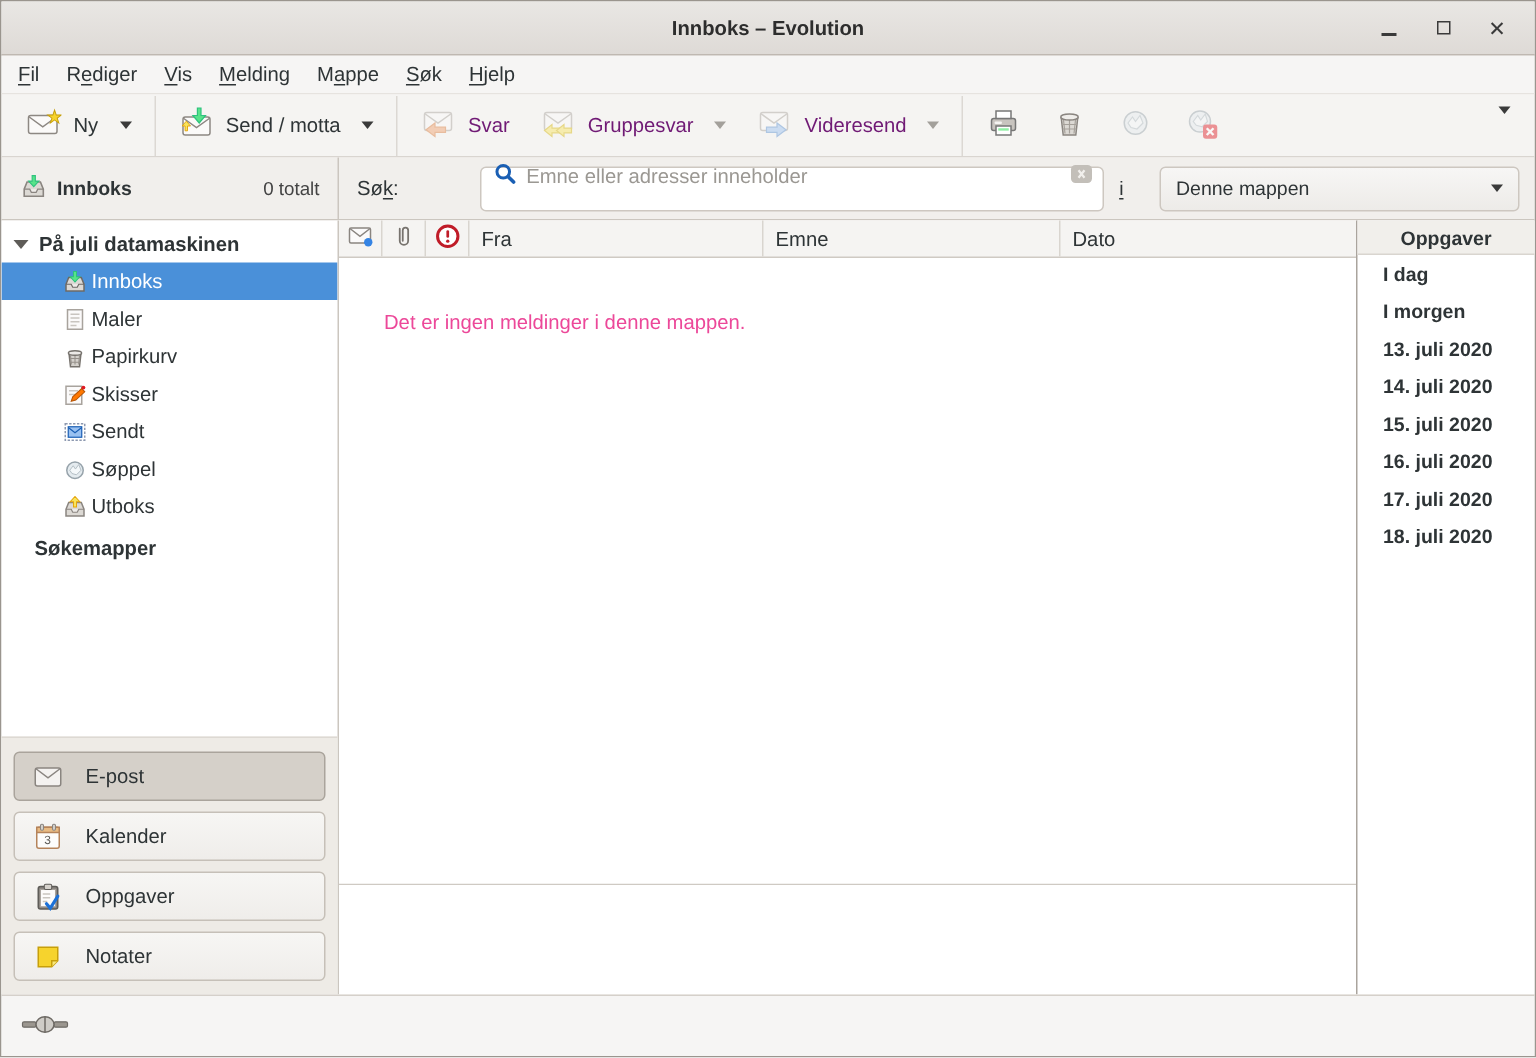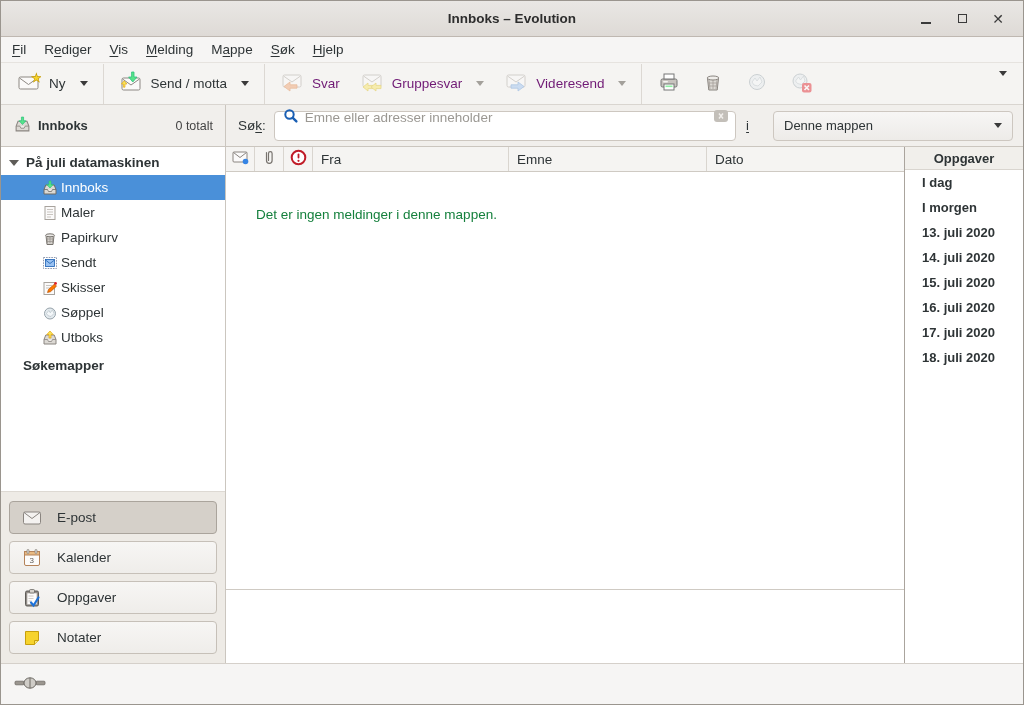--- a/index.html
+++ b/index.html
@@ -37,21 +37,21 @@
 
   
   .searchrow { height:42px; flex:0 0 42px; background:#f1efec; border-bottom:1px solid #cbc6bf; display:flex; align-items:stretch; }
   .folderinfo { width:225px; flex:0 0 225px; border-right:1px solid #cbc6bf; display:flex; align-items:center; padding:0 12px 0 13px; gap:7px; }
   .folderinfo .fname { font-weight:bold; }
   .folderinfo .fcount { margin-left:auto; font-size:12.5px; color:#444; }
   .searcharea { flex:1; display:flex; align-items:center; padding:0 8px 0 12px; gap:8px; }
   .search-label { font-size:13.5px; }
   .search-label u, .scope-label u { text-decoration:underline; text-underline-offset:2px; }
   .search-entry { flex:1; max-width:482px; height:30px; background:#fff; border:1px solid #cdc7c0; border-radius:4px;
-                  display:flex; align-items:center; padding:0 6px 16px 8px; gap:6px; }
+                  display:flex; align-items:center; padding:0 6px 16px 8px; gap:6px;margin-left:46px; }
   .search-entry input { flex:1; border:none; outline:none; font-family:inherit; font-size:13.5px; color:#2e3436; background:transparent; }
   .search-entry input::placeholder { color:#9b9893; }
   .scope-label { margin-left:2px; }
   .scope-combo { width:240px; height:30px; background:linear-gradient(#f7f6f5,#edebe8); border:1px solid #cdc7c0; border-radius:4px;
                  display:flex; align-items:center; padding:0 10px; margin-right:2px;margin-left:16px; }
   .scope-combo .tarrow { margin-left:auto; }
 
   
   .content { flex:1; display:flex; min-height:0; }
 
@@ -74,21 +74,21 @@
 
   
   .main { flex:1; display:flex; flex-direction:column; min-width:0; background:#fff;text-align:center; }
   .listheader { height:25px; flex:0 0 25px; background:#f5f4f2; border-bottom:1px solid #cfcac3; display:flex; }
   .hcell { border-right:1px solid #d9d5cf; display:flex; align-items:center; padding:0 8px; font-size:13.5px; }
   .hicon { width:29px; flex:0 0 29px; justify-content:center; padding:0; }
   .hfrom { width:196px; flex:0 0 196px; }
   .hsubject { width:198px; flex:0 0 198px; }
   .hdate { flex:1; border-right:none; }
   .listbody { flex:1; position:relative; background:#fff; }
-  .empty-msg { position:absolute; top:35px; left:30px; font-size:13.5px; color:#15803d; }
+  .empty-msg { position:absolute; top:35px; left:30px; font-size:13.5px; color:#ec4899; }
   .splitter { height:0; border-top:1px solid #cfcac3; cursor:row-resize; }
   .preview { height:73px; flex:0 0 73px; background:#fff; }
 
   
   .tasks { width:119px; flex:0 0 119px; border-left:1px solid #aaa49d; display:flex; flex-direction:column; background:#fff; }
   .tasks-header { height:23px; flex:0 0 23px; background:#f1efeb; border-bottom:1px solid #d9d5cf; display:flex; align-items:center; justify-content:center; font-weight:bold; font-size:13px; }
   .task-row { height:25px; display:flex; align-items:center; padding-left:17px; font-weight:bold; font-size:13px; }
   .task-row:first-of-type { margin-top:4px; }
 
   
@@ -295,37 +295,37 @@
                 <path d="M4 5.5h8l-1 9H5z" fill="#d4d1cc" stroke="#77736e"></path>
                 <path d="M5 7l.6 6M8 7v6M11 7l-.6 6M4.6 9h6.8M4.8 11.5h6.4" stroke="#96918b" stroke-width="0.7" fill="none"></path>
                 <ellipse cx="8" cy="5.3" rx="4.4" ry="1.5" fill="#eceae7" stroke="#77736e"></ellipse>
               </svg>
           </span>
           <span>Papirkurv</span>
         </div>
         <div class="tree-row tree-child">
           <span class="ticon">
             <svg width="16" height="16" viewBox="0 0 16 16">
-                <rect x="1.5" y="2.5" width="13" height="11" fill="#fff" stroke="#8d99b0" stroke-dasharray="1.6 1"></rect>
-                <rect x="3.5" y="4.5" width="9" height="7" fill="#99c1f1" stroke="#1a5fb4" stroke-width="0.8"></rect>
-                <path d="M3.5 5l4.5 3.5L12.5 5" fill="none" stroke="#1a5fb4" stroke-width="0.8"></path>
-              </svg>
-          </span>
-          <span>Sendt</span>
-        </div>
-        <div class="tree-row tree-child">
-          <span class="ticon">
-            <svg width="16" height="16" viewBox="0 0 16 16">
                 <rect x="2" y="2.5" width="10.5" height="12" fill="#fbfafa" stroke="#a8a39d"></rect>
                 <path d="M4 5.5h6M4 8h6" stroke="#c9c5c0" stroke-width="1"></path>
                 <path d="M5.5 12.5l1-3 6-5.5 2 2.2-6 5.5z" fill="#ff7800" stroke="#b85504" stroke-width="0.7"></path>
                 <circle cx="13.6" cy="3.4" r="1.3" fill="#e01b24"></circle>
               </svg>
           </span>
           <span>Skisser</span>
+        </div>
+        <div class="tree-row tree-child">
+          <span class="ticon">
+            <svg width="16" height="16" viewBox="0 0 16 16">
+                <rect x="1.5" y="2.5" width="13" height="11" fill="#fff" stroke="#8d99b0" stroke-dasharray="1.6 1"></rect>
+                <rect x="3.5" y="4.5" width="9" height="7" fill="#99c1f1" stroke="#1a5fb4" stroke-width="0.8"></rect>
+                <path d="M3.5 5l4.5 3.5L12.5 5" fill="none" stroke="#1a5fb4" stroke-width="0.8"></path>
+              </svg>
+          </span>
+          <span>Sendt</span>
         </div>
         <div class="tree-row tree-child">
           <span class="ticon">
             <svg width="16" height="16" viewBox="0 0 16 16">
                 <circle cx="8" cy="8.5" r="5.5" fill="#e4ebef" stroke="#97a3ab"></circle>
                 <path d="M4.5 8.5l2.3-3 1.5 2.2 2.2-3 1.5 3.8-3 3-3-.8z" fill="#f4f8fa" stroke="#aeb9c0" stroke-width="0.6"></path>
               </svg>
           </span>
           <span>Søppel</span>
         </div>

